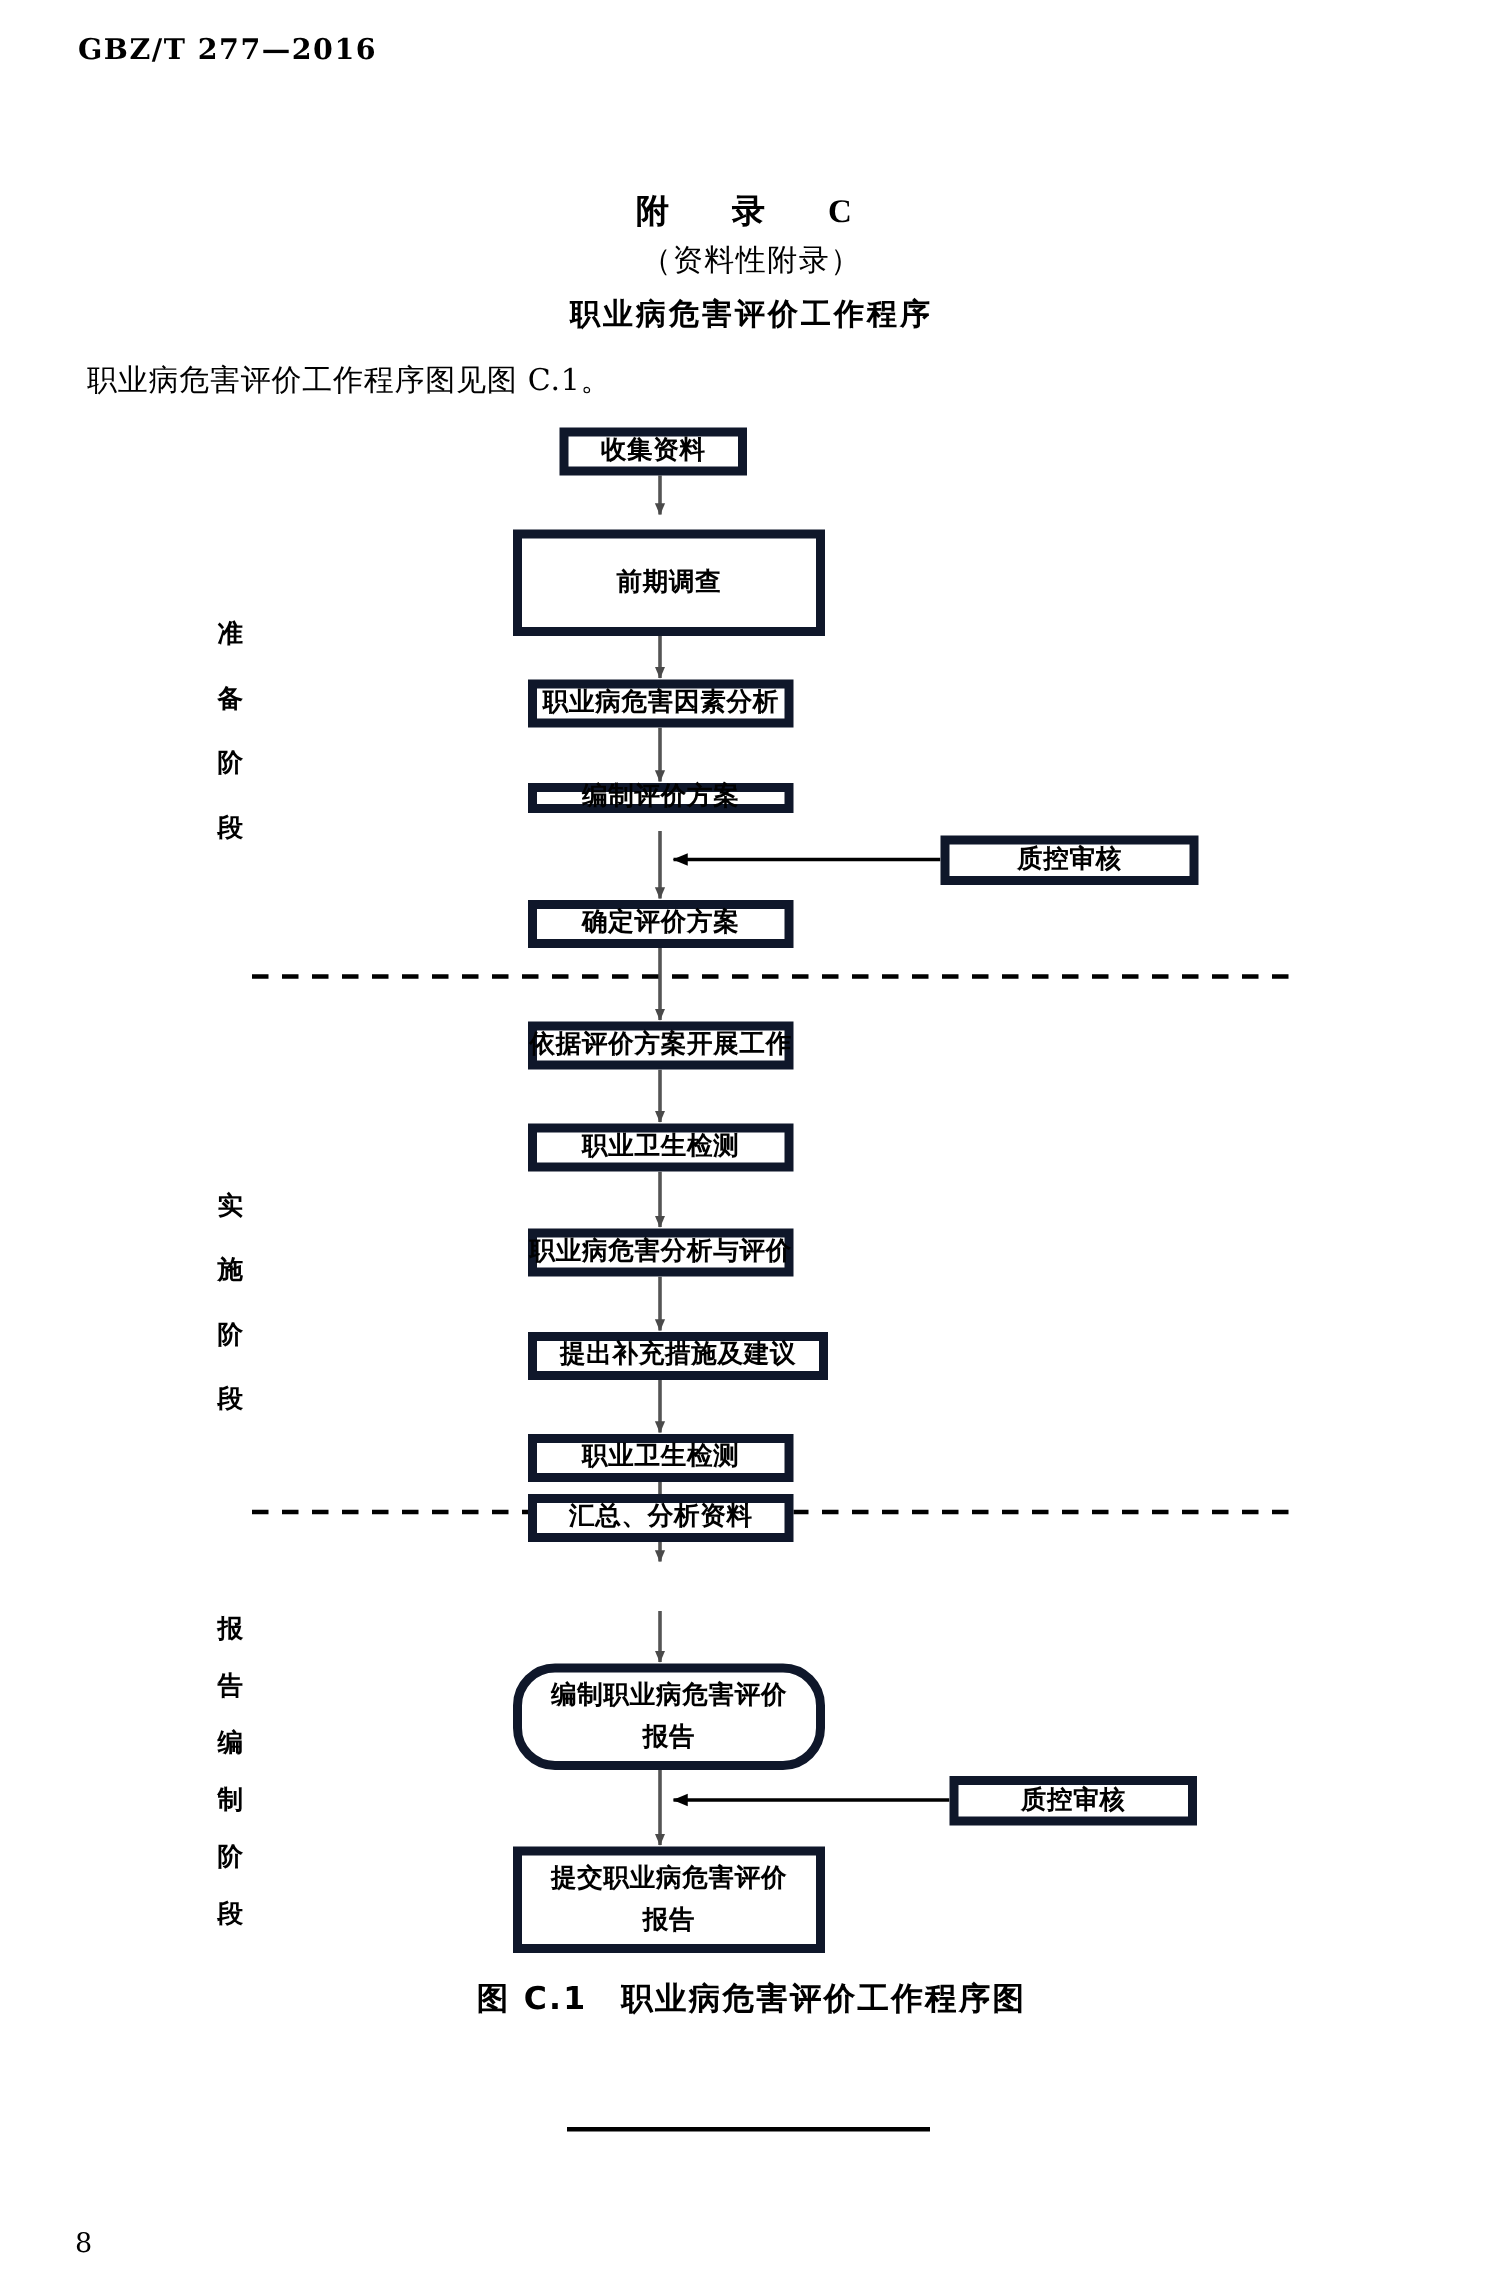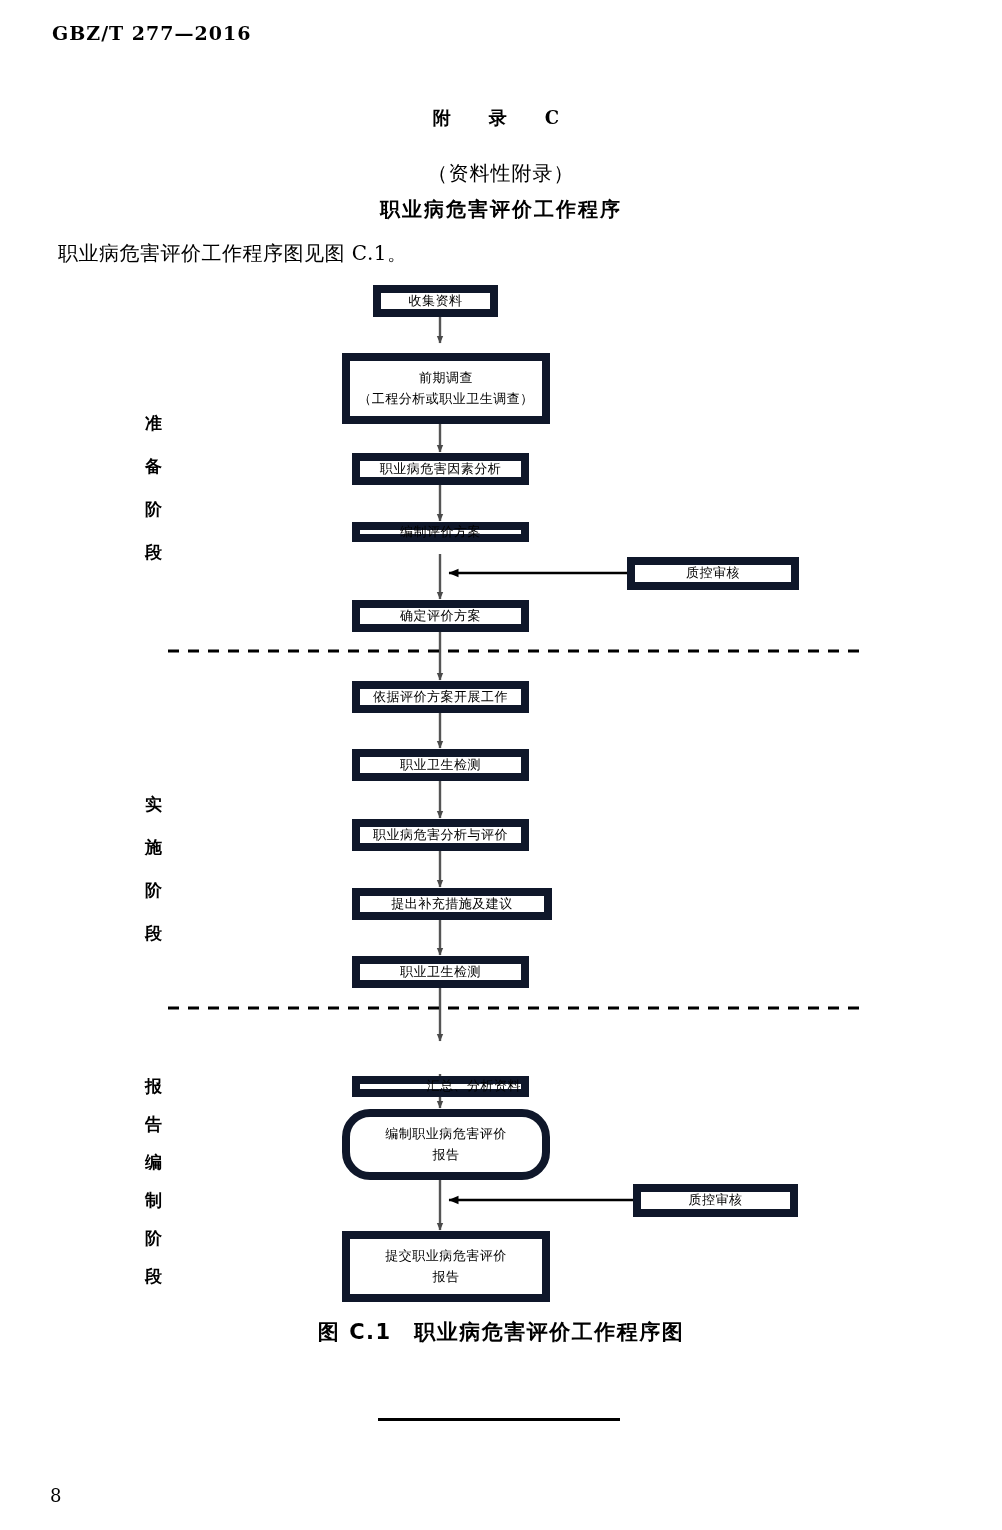--- a/index.html
+++ b/index.html
@@ -30,23 +30,24 @@
 
   
   .appendix-title {
     position: absolute;
     left: 0;
     right: 0;
     text-align: center;
     font-weight: 700;
   }
   .appendix-title.t1 {
-    top: 106px;
-    font-size: 18px;
+    top: 126px;
+    font-size: 22px;
     letter-spacing: 10px;
+    font-family: Liberation Serif, serif;
   }
   .appendix-title.t2 {
     top: 160px;
     font-size: 20px;
     letter-spacing: 1px;
     font-weight: 400;
   }
   .appendix-title.t3 {
     top: 196px;
     font-size: 20px;
@@ -67,30 +68,30 @@
   #flow {
     position: absolute;
     left: 0;
     top: 0;
     width: 1002px;
     height: 1530px;
   }
 
   .fnode {
     position: absolute;
-    border: 8px solid #0f172a;
+    border: 6px solid #0f172a;
     background: #fff;
     box-sizing: border-box;
     display: flex;
     flex-direction: column;
     align-items: center;
     justify-content: center;
-    font-size: 13px;
+    font-size: 17px;
     font-family: "DejaVu Sans", "Liberation Sans", sans-serif;
-    font-weight: 400;
+    font-weight: 700;
     line-height: 1.6;
     text-align: center;
     letter-spacing: 0.5px;
   }
   .fnode .ln { display: block; white-space: nowrap; }
 
   
   .phase-label {
     position: absolute;
     display: flex;
@@ -190,21 +191,20 @@
     <line x1="168" y1="1008" x2="860" y2="1008"></line>
   </g>
 </svg>
 
 <div class="fnode" style="left:373px; top:285px; width:125px; height:32px;">
   <span class="ln">收集资料</span>
 </div>
 
 <div class="fnode" style="left:342px; top:353px; width:208px; height:71px;">
   <span class="ln">前期调查</span>
-  <span class="ln">（工程分析或职业卫生调查）</span>
 </div>
 
 <div class="fnode" style="left:352px; top:453px; width:177px; height:32px;">
   <span class="ln">职业病危害因素分析</span>
 </div>
 
 <div class="fnode" style="left:352px; top:522px; width:177px; height:20px;">
   <span class="ln">编制评价方案</span>
 </div>
 
@@ -229,21 +229,21 @@
 </div>
 
 <div class="fnode" style="left:352px; top:888px; width:200px; height:32px;">
   <span class="ln">提出补充措施及建议</span>
 </div>
 
 <div class="fnode" style="left:352px; top:956px; width:177px; height:32px;">
   <span class="ln">职业卫生检测</span>
 </div>
 
-<div class="fnode" style="left:352px; top:1076px; width:177px; height:21px;align-items:flex-end;">
+<div class="fnode" style="left:352px; top:996px; width:177px; height:32px;">
   <span class="ln">汇总、分析资料</span>
 </div>
 
 <div class="fnode" style="left:342px; top:1109px; width:208px; height:71px;border-radius:28px;">
   <span class="ln">编制职业病危害评价</span>
   <span class="ln">报告</span>
 </div>
 
 <div class="fnode" style="left:633px; top:1184px; width:165px; height:33px;">
   <span class="ln">质控审核</span>

